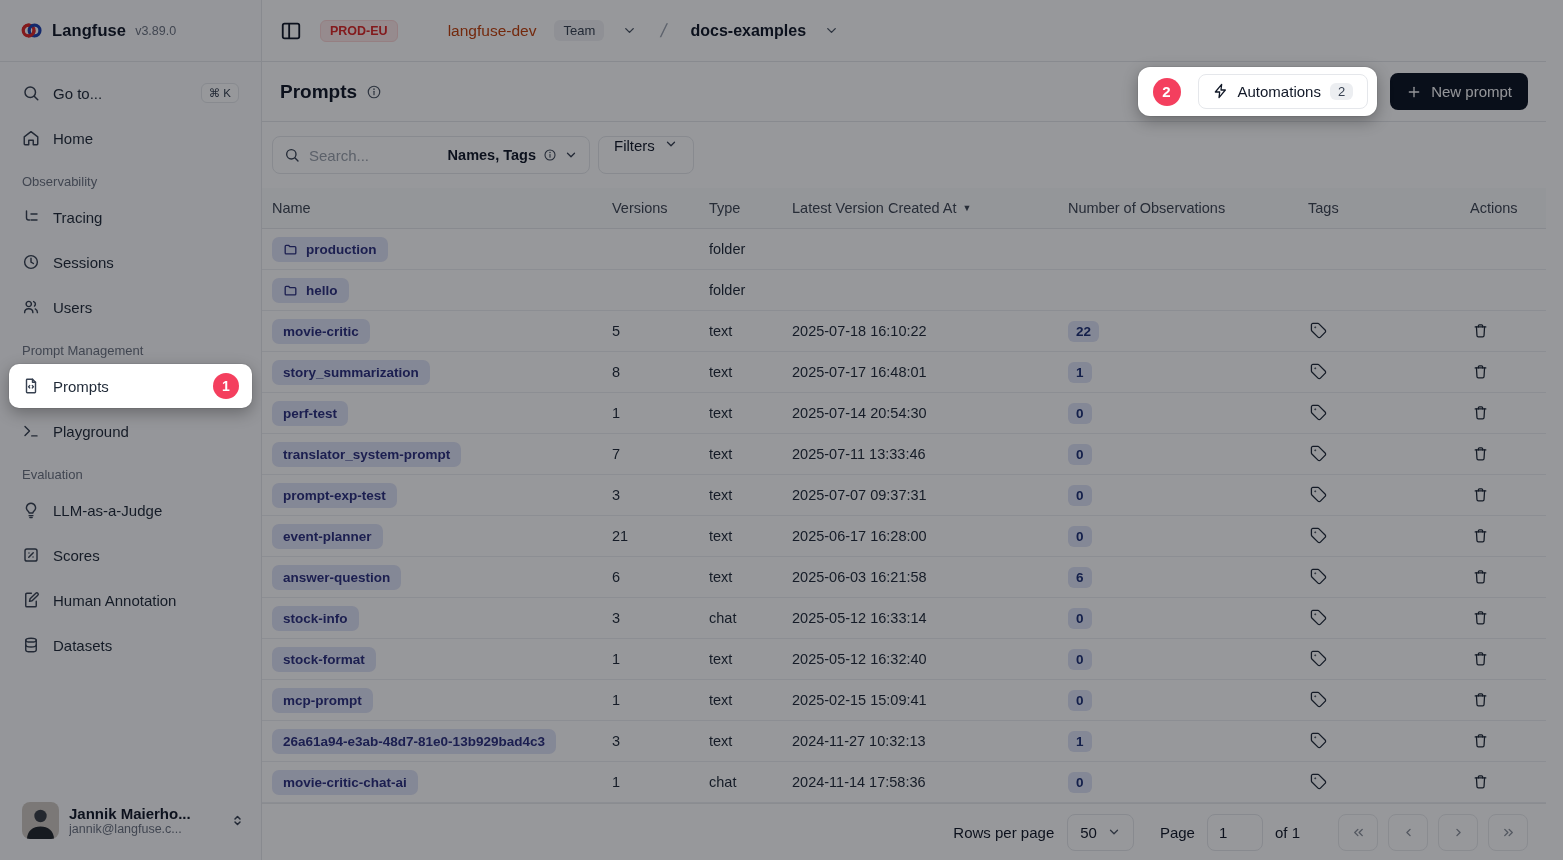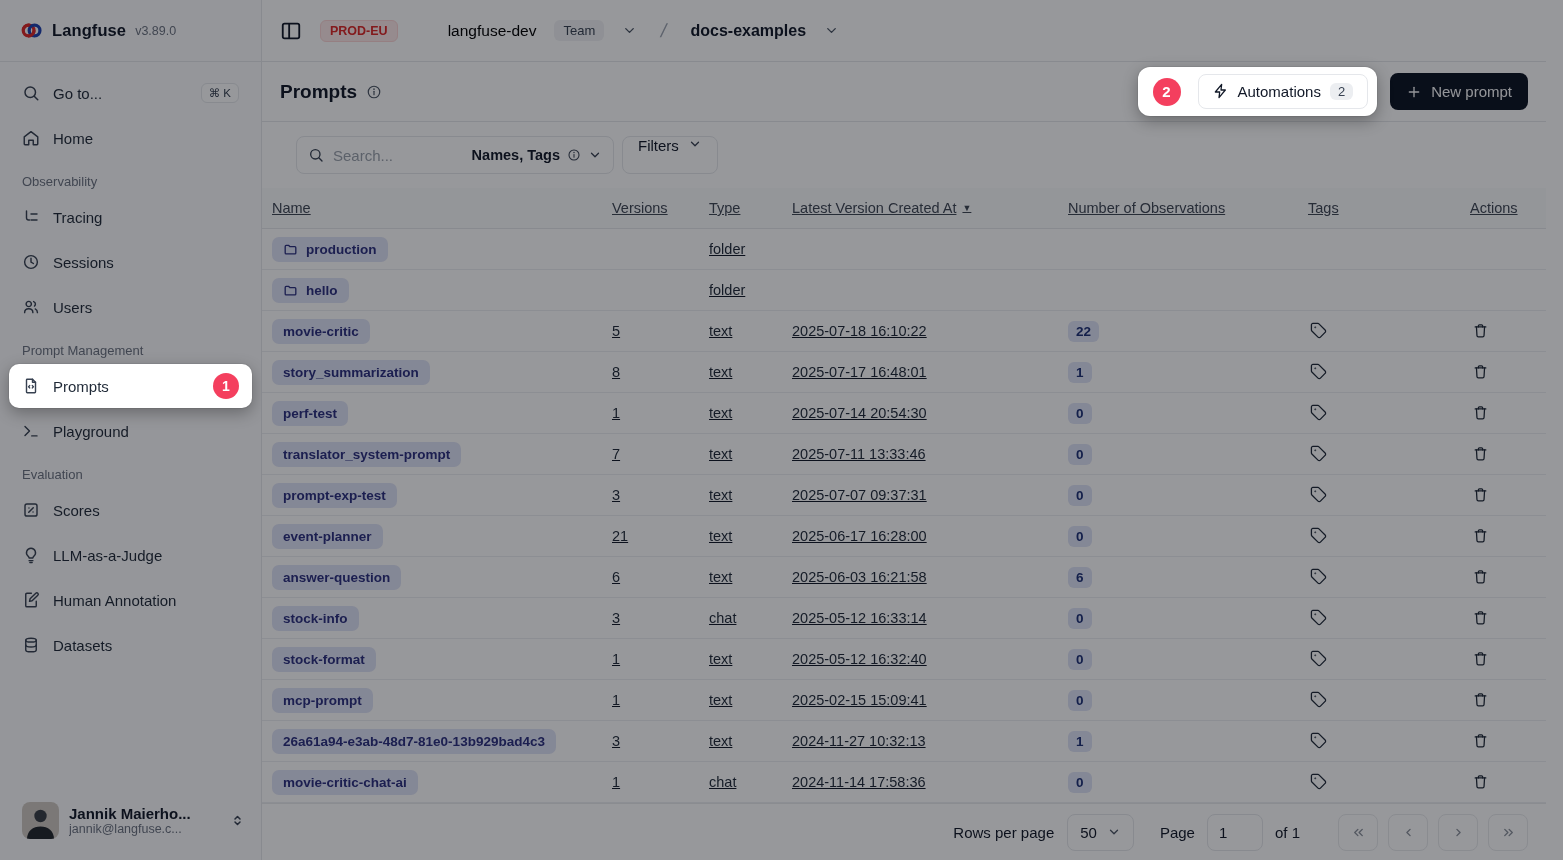--- a/index.html
+++ b/index.html
@@ -37,52 +37,52 @@
   .user-name { font-size:15px; font-weight:700; white-space:nowrap; overflow:hidden; max-width:152px; }
   .user-email { font-size:12.5px; color:#6b7280; white-space:nowrap; overflow:hidden; max-width:152px; }
   .user-caret { margin-left:auto; color:#374151; }
 
   
   .main { flex:1; display:flex; flex-direction:column; min-width:0; }
 
   .topbar { height:62px; flex:0 0 62px; border-bottom:1px solid #e5e7eb; display:flex; align-items:center; padding:0 18px; gap:18px; }
   .panel-btn { color:#111827; cursor:pointer; }
   .env-badge { font-size:12.5px; font-weight:600; color:#dc2626; background:#fee8e8; border:1px solid #fbd5d5; border-radius:6px; padding:3px 9px; }
-  .org-name { font-size:15.5px; color:#000000; margin-left:6px;padding-left:26px; }
+  .org-name { font-size:15.5px; color:#c2410c; margin-left:6px;padding-left:26px; }
   .team-pill { font-size:13px; color:#374151; background:#f1f2f4; border-radius:6px; padding:3px 9px; }
   .bc-caret { color:#4b5563; cursor:pointer; }
   .bc-slash { color:#9ca3af; font-size:19px; margin:0 6px; transform:skewX(-12deg); }
   .proj-name { font-size:16px; font-weight:600; }
 
   .page-header { height:60px; flex:0 0 60px; border-bottom:1px solid #e5e7eb; display:flex; align-items:center; padding:0 18px; }
   .page-title { font-size:19px; font-weight:700; }
   .title-info { color:#4b5563; margin-left:9px; }
   .header-right { margin-left:auto; display:flex; align-items:center; }
   .spot-automations { display:flex; align-items:center; gap:17px; background:#fff; border-radius:12px; padding:7px 9px 7px 15px;
     box-shadow:0 0 0 1px rgba(0,0,0,.05), 0 5px 16px rgba(0,0,0,.30); }
   .spot-automations .num-badge { margin-left:0; width:28px; height:28px; font-size:15px; }
   .automations-btn { display:flex; gap:9px; background:#fff; border:1px solid #e5e7eb; border-radius:8px;
     padding:8px 14px; font-size:15px; font-weight:500; color:#111827; cursor:pointer; }
   .count-pill { font-size:13px; color:#374151; background:#eceef1; border-radius:6px; padding:1px 8px; }
   .new-prompt-btn { margin-left:13px; display:flex; align-items:center; gap:9px; background:#0c1322; color:#f9fafb;
     border:none; border-radius:8px; padding:10px 16px; font-size:15px; font-weight:500; cursor:pointer;text-align:center; }
 
   .toolbar { flex:0 0 66px; display:flex; align-items:center; gap:8px; padding:0 10px; }
   .search-box { width:318px; height:38px; border:1px solid #e5e7eb; border-radius:8px; background:#fff;
-    display:flex; align-items:center; gap:9px; padding:0 11px;margin-left:24px; }
+    display:flex; align-items:center; gap:9px; padding:0 11px; }
   .search-box input { border:none; outline:none; font-size:15px; width:110px; font-family:inherit; color:#111827; background:transparent; }
   .search-box input::placeholder { color:#9aa1ab; }
   .search-scope { margin-left:auto; display:flex; align-items:center; gap:7px; font-size:14.5px; font-weight:600; color:#111827; cursor:pointer; }
   .scope-info, .scope-caret { color:#374151; }
   .filters-btn { height:38px; display:flex; align-items:flex-start; gap:9px; border:1px solid #e5e7eb; background:#fff;
     border-radius:8px; padding:0 15px; font-size:15px; font-weight:500; color:#111827; cursor:pointer; }
 
   
   .table { flex:1; min-height:0; overflow:hidden; }
-  .thead, .trow { display:grid; grid-template-columns:340px 97px 83px 276px 240px 162px 1fr; align-items:center; padding-left:10px;text-decoration:underline; }
+  .thead, .trow { display:grid; grid-template-columns:340px 97px 83px 276px 240px 162px 1fr; align-items:center; padding-left:10px; }
   .thead { height:41px; background:#fafbfc; border-bottom:1px solid #e5e7eb; color:#3f4754; font-size:14.5px; font-weight:500; }
   .th { display:flex; align-items:center; gap:6px; }
   .sort-arrow { font-size:9px; color:#3f4754; }
   .trow { height:41px; border-bottom:1px solid #edeef1; cursor:pointer; }
   .name-pill { display:inline-flex; align-items:center; gap:8px; max-width:330px; background:#dfe3f6; color:#2b2f7e;
     font-size:13.5px; font-weight:700; border-radius:7px; padding:5px 11px; cursor:pointer; white-space:nowrap; }
   .name-pill .ic { color:#2b2f7e; }
   .cell { font-size:14.5px; color:#1f2937; }
   .obs-pill { display:inline-flex; justify-content:center; min-width:16px; background:#dfe3f6; color:#1e3176;
     font-size:13.5px; font-weight:700; border-radius:6px; padding:3px 8px; }
@@ -197,39 +197,39 @@
               <path d="M13 18.5h7"></path>
             </svg>
         </span>
         <span>Playground</span>
       </div>
 
       <div class="sb-section">Evaluation</div>
 
       <div class="sb-item">
         <span class="ic">
+          <svg width="18" height="18" viewBox="0 0 24 24" fill="none" stroke="currentColor" stroke-width="1.9" stroke-linecap="round" stroke-linejoin="round">
+              <path d="M12 3a6 6 0 0 1 3.6 10.8c-.7.5-1 1.2-1.1 2.2H9.5c-.1-1-.4-1.7-1.1-2.2A6 6 0 0 1 12 3z"></path>
+              <path d="M9.5 19.5h5"></path>
+              <path d="M10.5 22h3"></path>
+            </svg>
+        </span>
+        <span>LLM-as-a-Judge</span>
+      </div>
+
+      <div class="sb-item">
+        <span class="ic">
           <svg width="18" height="18" viewBox="0 0 24 24" fill="none" stroke="currentColor" stroke-width="1.9" stroke-linecap="round">
               <rect x="4" y="4" width="16" height="16" rx="2.5"></rect>
               <path d="M9 15l6-6"></path>
               <path d="M9.3 9.3h.01"></path>
               <path d="M14.7 14.7h.01"></path>
             </svg>
         </span>
         <span>Scores</span>
-      </div>
-
-      <div class="sb-item">
-        <span class="ic">
-          <svg width="18" height="18" viewBox="0 0 24 24" fill="none" stroke="currentColor" stroke-width="1.9" stroke-linecap="round" stroke-linejoin="round">
-              <path d="M12 3a6 6 0 0 1 3.6 10.8c-.7.5-1 1.2-1.1 2.2H9.5c-.1-1-.4-1.7-1.1-2.2A6 6 0 0 1 12 3z"></path>
-              <path d="M9.5 19.5h5"></path>
-              <path d="M10.5 22h3"></path>
-            </svg>
-        </span>
-        <span>LLM-as-a-Judge</span>
       </div>
 
       <div class="sb-item">
         <span class="ic">
           <svg width="18" height="18" viewBox="0 0 24 24" fill="none" stroke="currentColor" stroke-width="1.9" stroke-linecap="round" stroke-linejoin="round">
               <path d="M12.5 3H6.5a1.5 1.5 0 0 0-1.5 1.5v15A1.5 1.5 0 0 0 6.5 21h11a1.5 1.5 0 0 0 1.5-1.5v-6"></path>
               <path d="M18.4 2.9a1.9 1.9 0 0 1 2.7 2.7L13.5 13l-3.5.8.8-3.5z"></path>
             </svg>
         </span>
         <span>Human Annotation</span>

